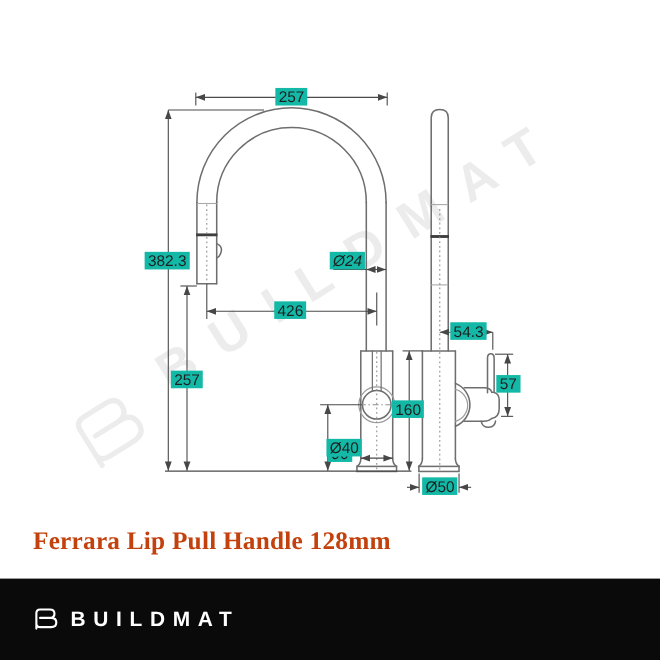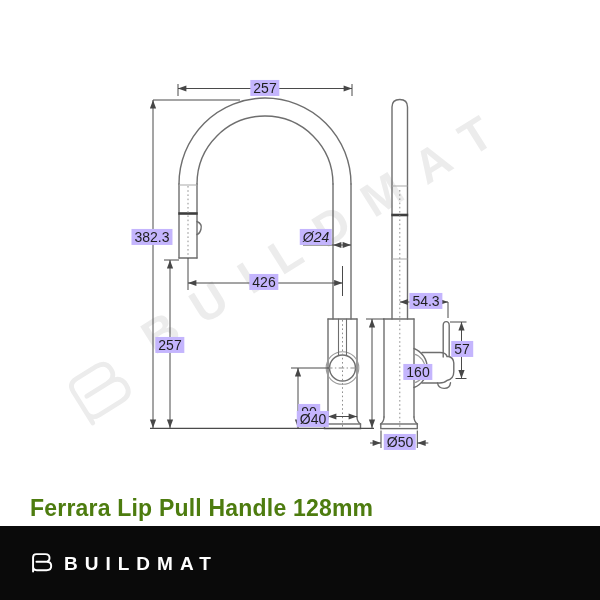--- a/index.html
+++ b/index.html
@@ -13,26 +13,26 @@
     color:#ececec;transform:rotate(-32deg);transform-origin:0 50%;
     white-space:nowrap;user-select:none;}
   .wm-icon{position:absolute;left:64px;top:358px;z-index:0;
     transform:rotate(-32deg);}
 
   
   .drawing{position:absolute;left:0;top:0;z-index:1;}
 
   
   .dim-label{position:absolute;z-index:2;transform:translate(-50%,-50%);
-    font-size:14px;color:#1e1e1e;background:#c4b5fd;padding:0 3px;
+    font-size:14px;color:#1e1e1e;background:#14b8a6;padding:0 3px;
     white-space:nowrap;line-height:1.15;}
 
   
-  .title{position:absolute;left:30px;top:495px;z-index:3;
-    font-size:23px;font-weight:bold;color:#4d7c0f;letter-spacing:0.2px;}
+  .title{position:absolute;left:30px;top:479px;z-index:3;
+    font-size:23px;font-weight:bold;color:#c2410c;letter-spacing:0.2px;font-family:Liberation Serif, serif;}
 
   
   .footer{position:absolute;left:0;top:526px;width:600px;height:74px;
     background:#0a0a0a;z-index:3;display:flex;align-items:center;
     justify-content:space-between;box-sizing:border-box;padding:0 24px 0 28px;}
   .brand-left{display:flex;align-items:center;gap:9px;}
   .brand-left .brand-text{color:#fff;font-size:19px;font-weight:bold;
     letter-spacing:7px;line-height:1;}
   .brand-right{color:#fff;font-size:37px;font-weight:normal;
     letter-spacing:0.5px;line-height:1;display:flex;align-items:flex-start;}
@@ -153,22 +153,22 @@
       <line x1="150" y1="428.3" x2="374" y2="428.3" stroke-width="1.3"></line>
     </g>
   </svg>
 
   <span class="dim-label" style="left:265px;top:88px;">257</span>
   <span class="dim-label" style="left:152px;top:237px;">382.3</span>
   <span class="dim-label" style="left:170px;top:345px;">257</span>
   <span class="dim-label" style="left:264px;top:282px;">426</span>
   <span class="dim-label" style="left:316px;top:237px;font-style:italic;">Ø24</span>
   <span class="dim-label" style="left:297px;top:412px;margin-left:12px;">90</span>
-  <span class="dim-label" style="left:313px;top:407px;margin-top:12px;">Ø40</span>
-  <span class="dim-label" style="left:371px;top:372px;margin-left:47px;">160</span>
+  <span class="dim-label" style="left:313px;top:407px;">Ø40</span>
+  <span class="dim-label" style="left:371px;top:372px;">160</span>
   <span class="dim-label" style="left:426px;top:301px;">54.3</span>
   <span class="dim-label" style="left:462px;top:349px;">57</span>
   <span class="dim-label" style="left:400px;top:442px;">Ø50</span>
 
   <div class="title">Ferrara Lip Pull Handle 128mm</div>
 
   <div class="footer">
     <div class="brand-left">
       <svg width="27" height="26" viewBox="0 0 32 30" fill="none" stroke="#ffffff" stroke-width="2.3" stroke-linecap="round" stroke-linejoin="round">
         <path d="M6,25 L6,8.5 Q6,4.5 10,4.5 L20.5,4.5 Q25.5,4.5 25.5,9 Q25.5,13.5 20.5,13.5 L10,13.5

